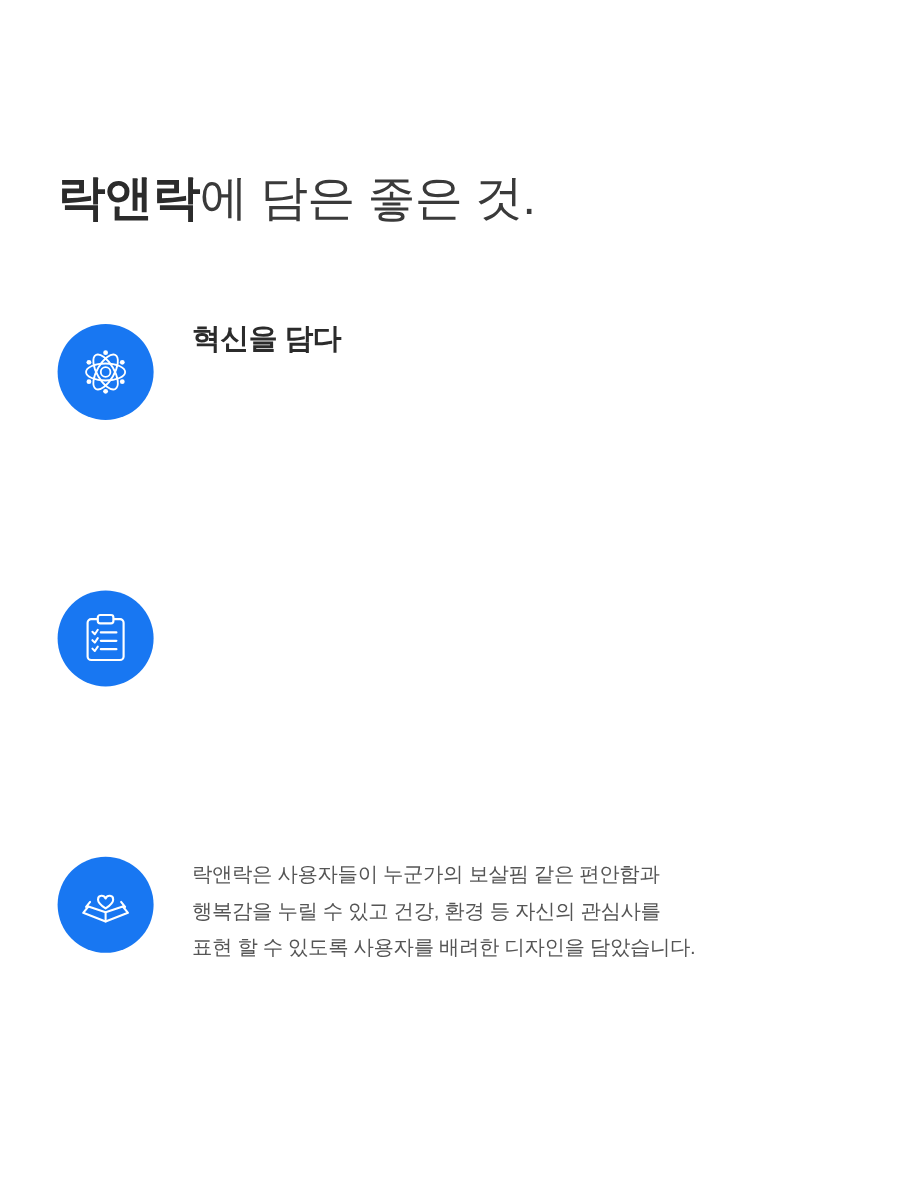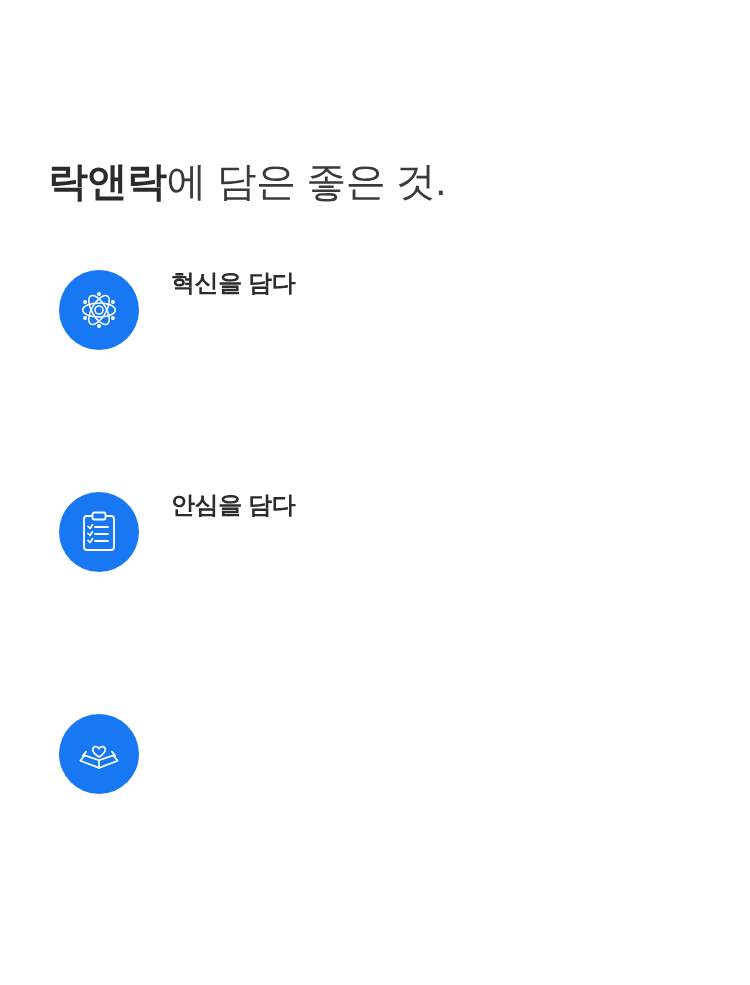--- a/index.html
+++ b/index.html
@@ -18,37 +18,37 @@
     position: relative;
     width: 750px;
     height: 985px;
     box-sizing: border-box;
   }
 
   
   .headline {
     position: absolute;
     left: 48px;
-    top: 128px;
+    top: 112px;
     font-size: 40px;
     line-height: 1.3;
     font-weight: 400;
     color: #3a3a3a;
     letter-spacing: -0.5px;
     white-space: nowrap;
   }
   .headline .brand {
     font-weight: 700;
     color: #2b2b2b;
   }
 
   
   .features {
     position: absolute;
-    left: 59px;
+    left: 48px;
     top: 264px;
     width: 660px;
   }
   .feature {
     position: relative;
     min-height: 150px;
     padding-left: 112px;
     box-sizing: border-box;
     margin-bottom: 72px;
   }
@@ -121,30 +121,32 @@
           <rect x="6" y="6" width="30" height="34" rx="3"></rect>
           <rect x="14.5" y="2.5" width="13" height="7" rx="2" fill="#1877f2"></rect>
           <line x1="17" y1="17" x2="30" y2="17" stroke-linecap="round"></line>
           <line x1="17" y1="24" x2="30" y2="24" stroke-linecap="round"></line>
           <line x1="17" y1="31" x2="30" y2="31" stroke-linecap="round"></line>
           <polyline points="10,16.5 12,18.5 14.5,14.8" stroke-linecap="round" stroke-linejoin="round" stroke-width="1.7"></polyline>
           <polyline points="10,23.5 12,25.5 14.5,21.8" stroke-linecap="round" stroke-linejoin="round" stroke-width="1.7"></polyline>
           <polyline points="10,30.5 12,32.5 14.5,28.8" stroke-linecap="round" stroke-linejoin="round" stroke-width="1.7"></polyline>
         </svg>
       </div>
-      <div class="feature-title">안심을 담다</div>
     </div>
 
     <div class="feature">
       <div class="icon-badge">
         <svg width="46" height="44" viewBox="0 0 48 46" fill="none" stroke="#ffffff" stroke-width="1.8" stroke-linejoin="round" stroke-linecap="round">
           <path d="M24 17.5c-1.4-3.2-6.6-3.3-6.6 1 0 3.2 4.3 6.1 6.6 7.6 2.3-1.5 6.6-4.4 6.6-7.6 0-4.3-5.2-4.2-6.6-1z"></path>
           <path d="M9 24.5 L24 29.5 L39 24.5"></path>
           <path d="M9 24.5 L4.5 30 L24 37.5 L43.5 30 L39 24.5"></path>
           <path d="M24 29.5 L24 37.5"></path>
           <path d="M10.5 20.5 L7 24.8"></path>
           <path d="M37.5 20.5 L41 24.8"></path>
         </svg>
       </div>
+      <div class="feature-desc">락앤락은 사용자들이 누군가의 보살핌 같은 편안함과
+행복감을 누릴 수 있고 건강, 환경 등 자신의  관심사를
+표현 할 수 있도록 사용자를 배려한 디자인을 담았습니다.</div>
     </div>
 
   </div>
 </div>
 
 </body></html>

